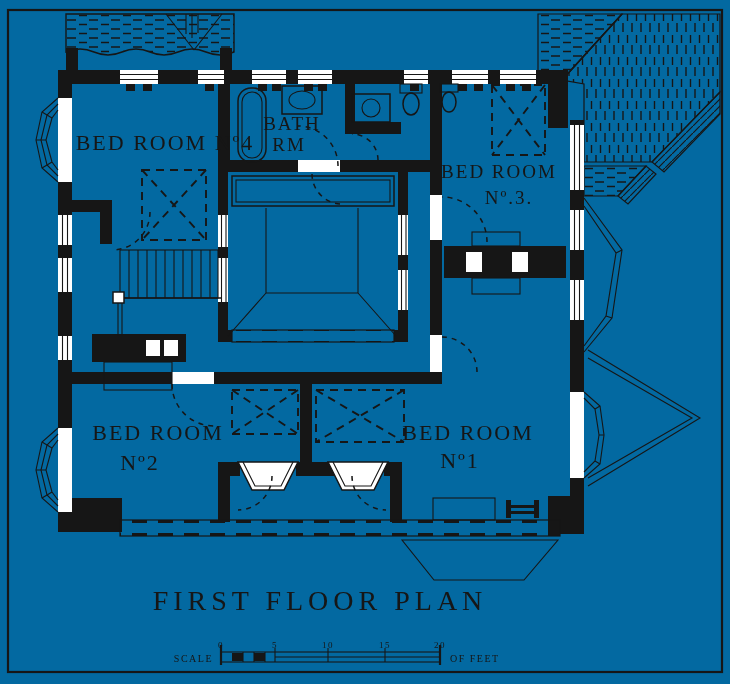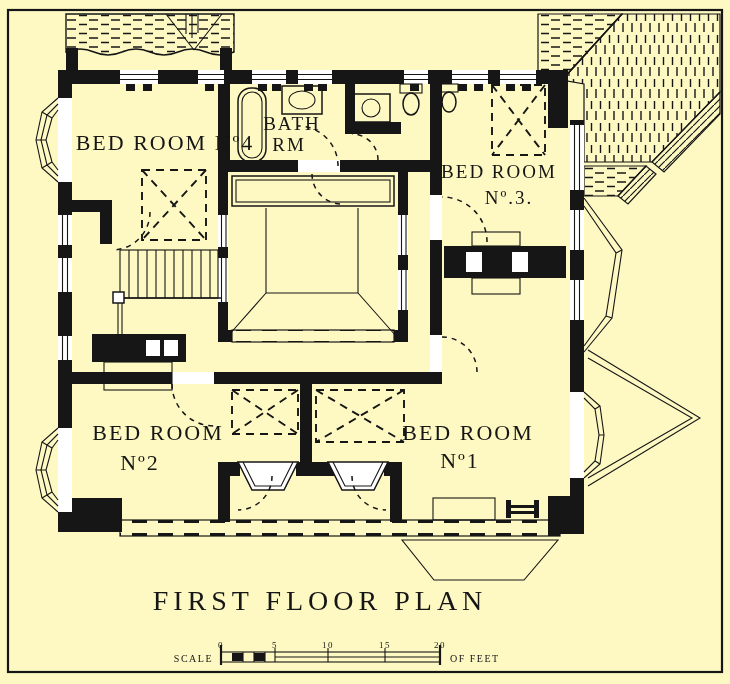--- a/index.html
+++ b/index.html
@@ -1,16 +1,16 @@
 <!DOCTYPE html>
 <html><head>
 <meta charset="utf-8">
 <style>
   html,body{margin:0;padding:0;background:#ffffff;}
-  .page{position:relative;width:730px;height:684px;background:#fef9c3;overflow:hidden;}
+  .page{position:relative;width:730px;height:684px;background:#0369a1;overflow:hidden;}
   svg{display:block;}
   .w{fill:#161616;stroke:none;}
   .wh{fill:#ffffff;stroke:none;}
   .tn{fill:none;stroke:#161616;stroke-width:1.5;}
   .tn1{fill:none;stroke:#161616;stroke-width:1.1;}
   .tn2{fill:none;stroke:#161616;stroke-width:2.2;}
   .dsh{fill:none;stroke:#161616;stroke-width:1.9;stroke-dasharray:8 6;}
   .dsha{fill:none;stroke:#161616;stroke-width:1.5;stroke-dasharray:5 5;}
   .lbl{font-family:"Liberation Serif",serif;fill:#161616;letter-spacing:2px;}
   .ttl{font-family:"Liberation Serif",serif;fill:#161616;letter-spacing:5px;}

